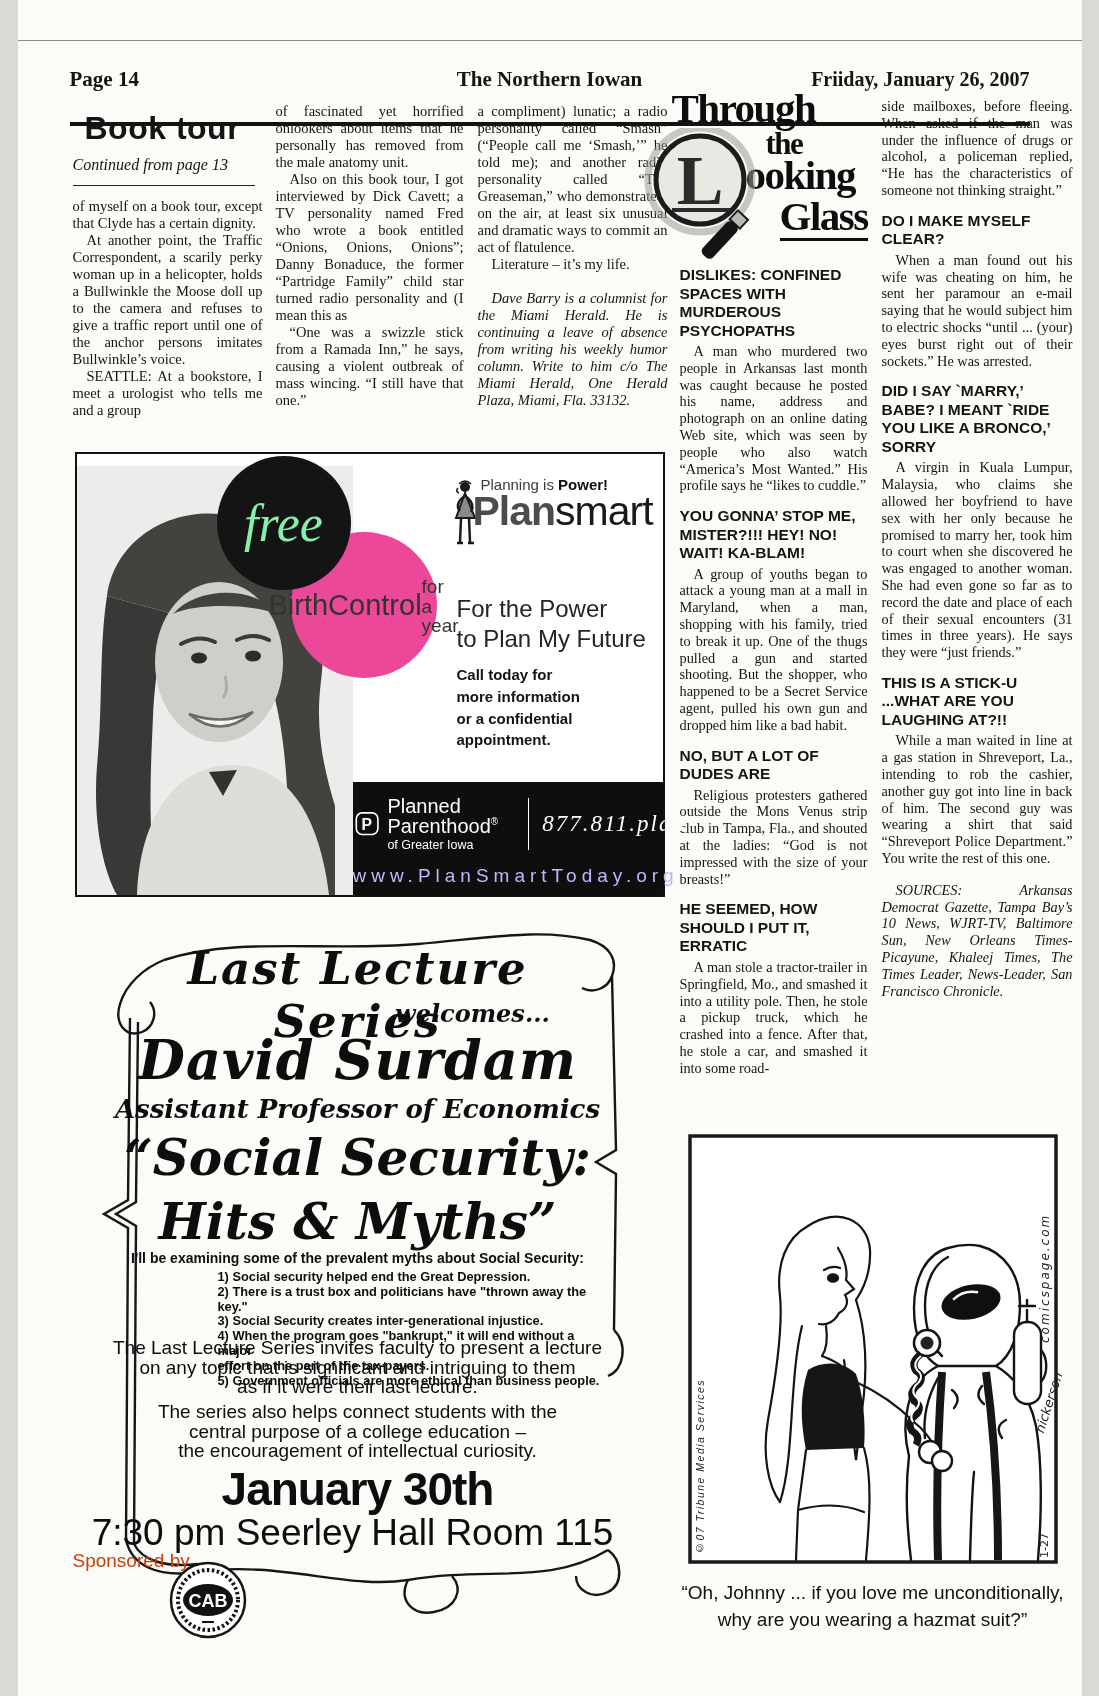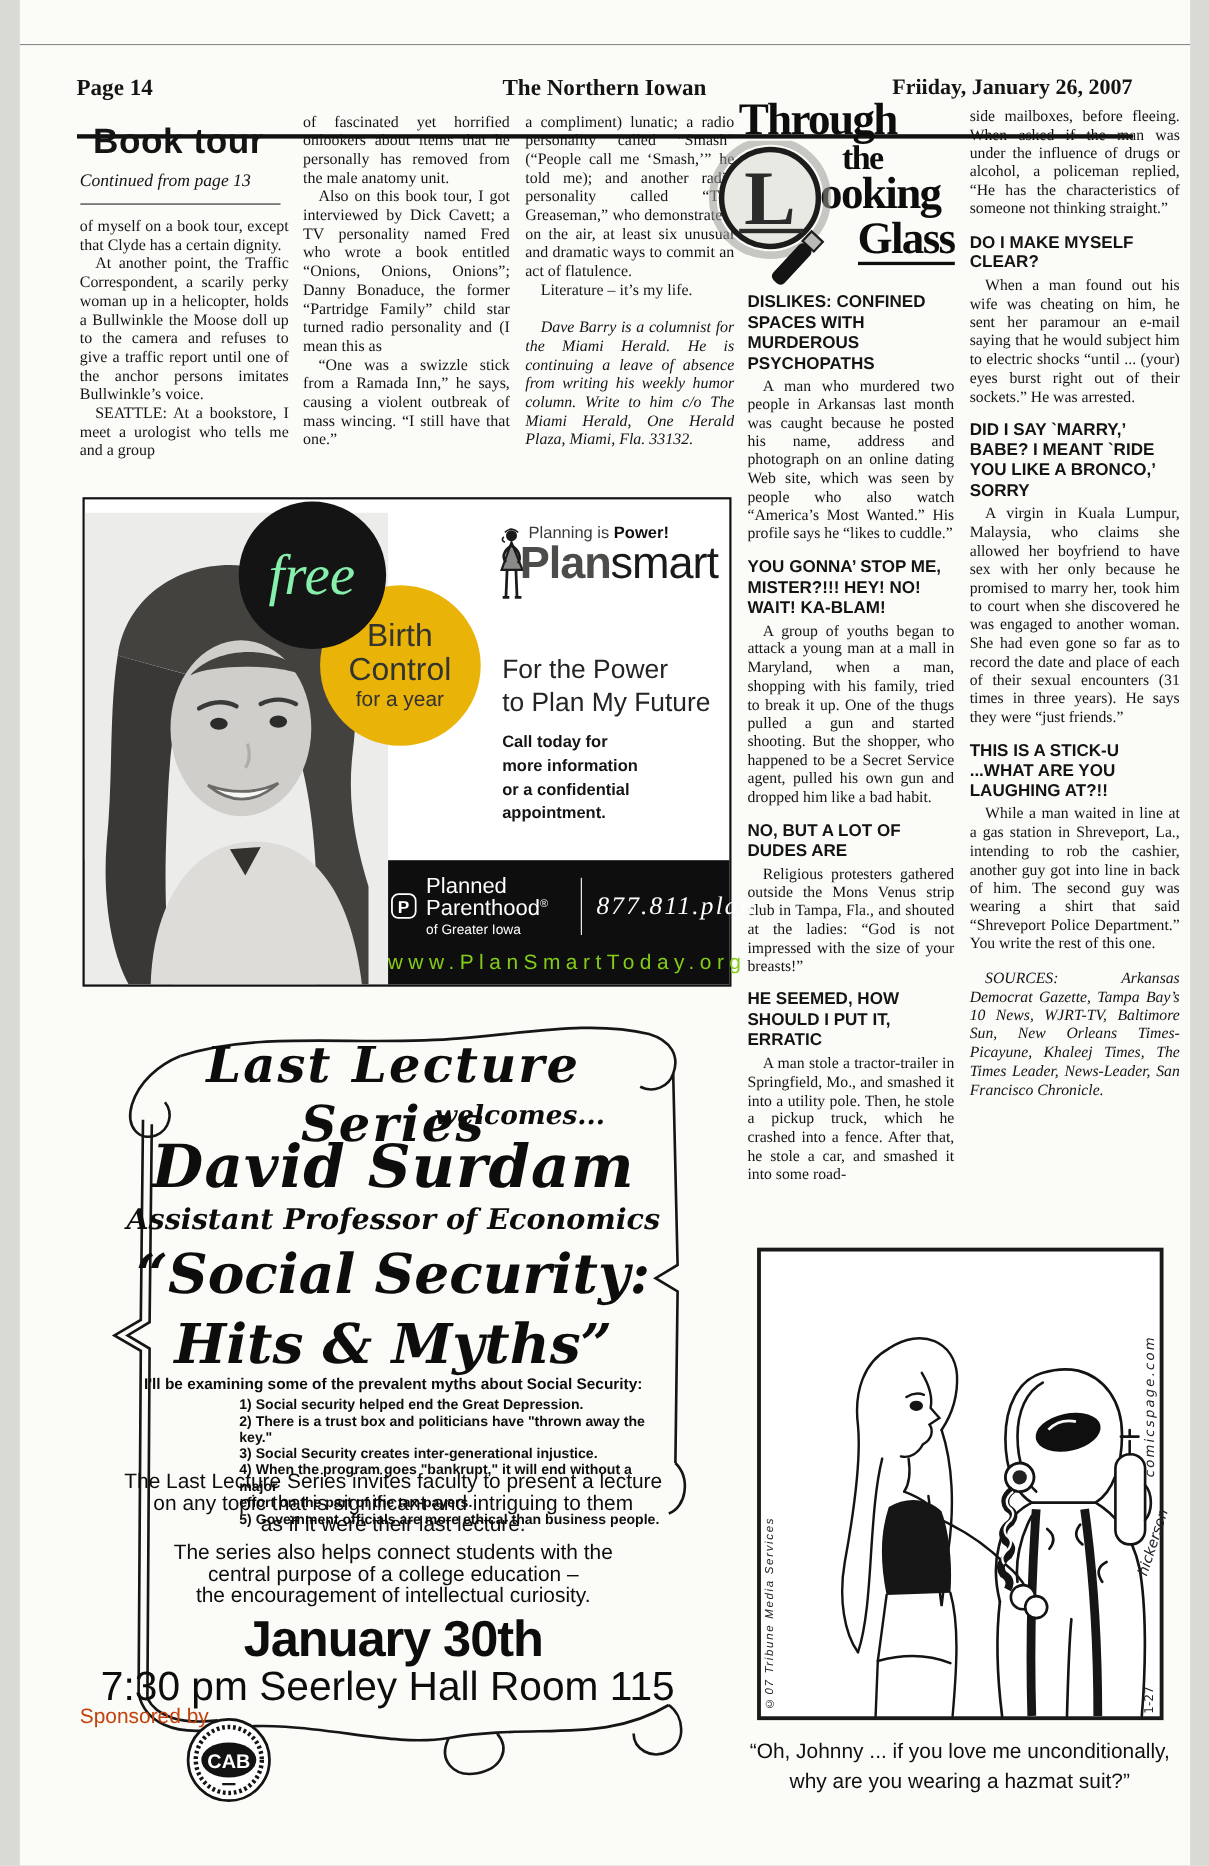--- a/index.html
+++ b/index.html
@@ -50,41 +50,41 @@
 
   
   #ps-ad{position:absolute;left:57px;top:452px;width:590px;height:445px;background:#fff;
          border:2px solid #121212;box-sizing:border-box;font-family:"Liberation Sans",sans-serif;}
   .ps-black{position:absolute;left:0;right:0;top:328px;bottom:0;background:#0e0e0e;color:#fff;z-index:1;}
   .ps-photo{position:absolute;left:0;top:12px;width:276px;height:429px;z-index:2;}
   .ps-free{position:absolute;left:140px;top:2px;width:134px;height:134px;border-radius:50%;
            background:#141414;color:#86efac;display:flex;align-items:center;justify-content:center;
            font-family:"Liberation Serif",serif;font-style:italic;font-size:52px;z-index:3;}
   .ps-bc{position:absolute;left:214px;top:78px;width:146px;height:146px;border-radius:50%;
-         background:#eab308;color:#33332f;display:flex;flex-direction:column;align-items:center;
+         background:#ec4899;color:#33332f;display:flex;flex-direction:row;align-items:center;
          justify-content:center;z-index:2;line-height:1.05;}
   .ps-bc .l1,.ps-bc .l2{font-size:29px;font-weight:300;}
   .ps-bc .l3{font-size:19px;margin-top:3px;}
   .ps-tagline{position:absolute;left:404px;top:22px;font-size:15px;color:#3a3a3a;z-index:3;}
   .ps-tagline b{color:#0f0f0f;}
   .ps-brand{position:absolute;left:396px;top:37px;font-size:41px;line-height:1;z-index:3;letter-spacing:-1px;}
   .ps-brand .b1{font-weight:800;color:#4c4c4a;}
   .ps-brand .b2{font-weight:400;color:#191919;}
   .ps-fig{position:absolute;left:372px;top:26px;z-index:3;}
   .ps-power{position:absolute;left:380px;top:140px;font-size:24px;font-weight:400;color:#242424;
             line-height:1.25;white-space:pre-line;z-index:3;}
   .ps-call{position:absolute;left:380px;top:210px;font-size:15px;font-weight:600;color:#141414;
            line-height:1.45;white-space:pre-line;z-index:3;}
   .pp-row{position:absolute;left:278px;top:14px;display:flex;align-items:center;}
   .pp-name{font-size:20px;line-height:1;}
   .pp-sub{font-size:12.5px;margin-top:2px;}
   .pp-div{width:1px;height:52px;background:#fff;margin:0 14px 0 16px;}
   .pp-phone{font-family:"Liberation Serif",serif;font-style:italic;font-size:23px;letter-spacing:2px;}
   .ps-site{position:absolute;left:276px;right:10px;bottom:8px;text-align:left;font-size:19px;
-           letter-spacing:5px;color:#84cc16;}
+           letter-spacing:5px;color:#c4b5fd;}
 
   
   #ll-ad{position:absolute;left:50px;top:900px;width:560px;height:756px;font-family:"Liberation Sans",sans-serif;}
   .ll-abs{position:absolute;left:30px;right:10px;text-align:center;color:#0d0d0d;}
   .ll-title{top:42px;font:italic 700 45px "DejaVu Serif",serif;letter-spacing:2px;}
   .ll-welcomes{top:99px;left:280px;right:30px;font:italic 700 24px "DejaVu Serif",serif;}
   .ll-speaker{top:128px;font:italic 800 54px "DejaVu Serif",serif;letter-spacing:1px;}
   .ll-sptitle{top:194px;font:italic 700 26px "DejaVu Serif",serif;}
   .ll-talk1{top:228px;font:italic 700 50px "DejaVu Serif",serif;}
   .ll-talk2{top:292px;font:italic 700 50px "DejaVu Serif",serif;}

